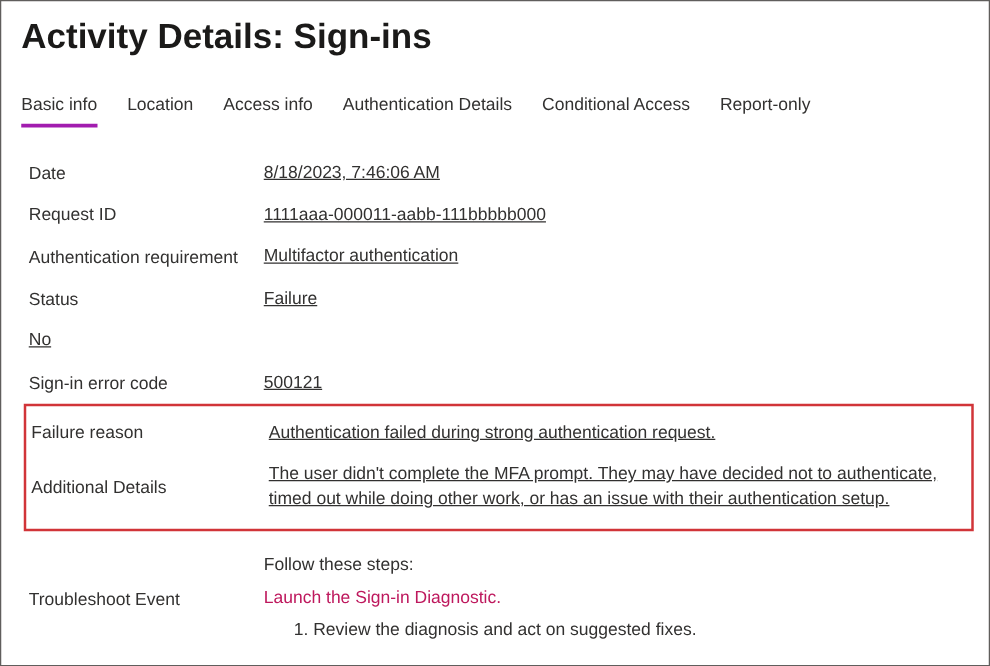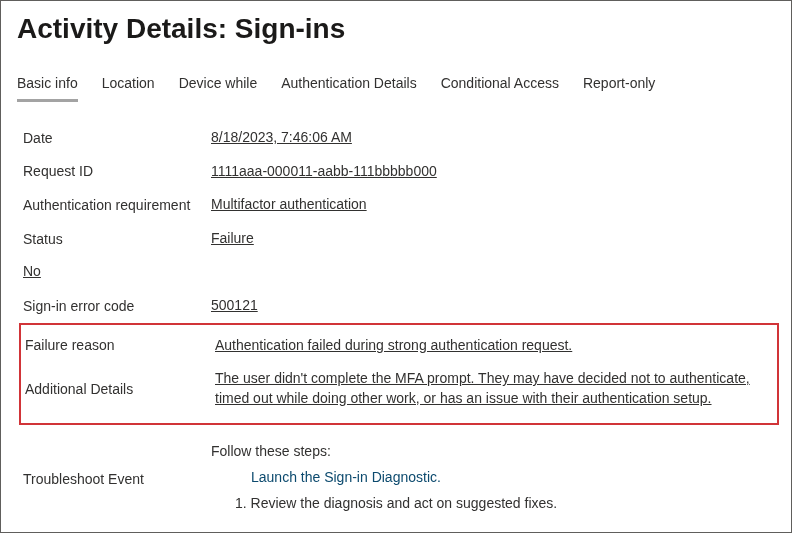--- a/index.html
+++ b/index.html
@@ -33,21 +33,21 @@
     .tab {
       padding: 6px 0 8px 0;
       font-size: 14px;
       color: #323130;
       cursor: pointer;
       border-bottom: 3px solid transparent;
     }
     .tab.active {
       color: #323130;
       font-weight: 400;
-      border-bottom: 3px solid #a3a3a3;
+      border-bottom: 3px solid #a21caf;
     }
     .details {
       padding-left: 6px;
     }
     .row {
       display: flex;
       align-items: center;
       padding: 7px 0;
       font-size: 14px;
     }
@@ -83,39 +83,38 @@
       flex: 0 0 188px;
       padding-top: 28px;
     }
     .troubleshoot-block .value {
       flex: 1;
     }
     .steps-intro {
       margin-bottom: 10px;
     }
     .diagnostic-link {
-      color: #0c4a6e;
+      color: #be185d;
       cursor: pointer;
-      margin-left: 40px;
       display: inline-block;
       margin-bottom: 10px;
     }
     .step-item {
       margin-left: 24px;
     }
   </style>
 </head>
 <body>
 
 <h1 class="page-title">Activity Details: Sign-ins</h1>
 
 <div class="tabs">
   <div class="tab active">Basic info</div>
   <div class="tab">Location</div>
-  <div class="tab">Device while</div>
+  <div class="tab">Access info</div>
   <div class="tab">Authentication Details</div>
   <div class="tab">Conditional Access</div>
   <div class="tab">Report-only</div>
 </div>
 
 <div class="details">
 
   <div class="row">
     <div class="label">Date</div>
     <div class="value">8/18/2023, 7:46:06 AM</div>

